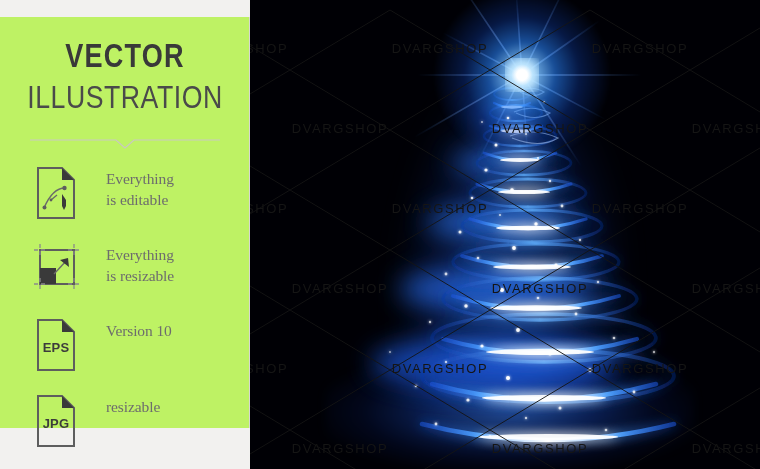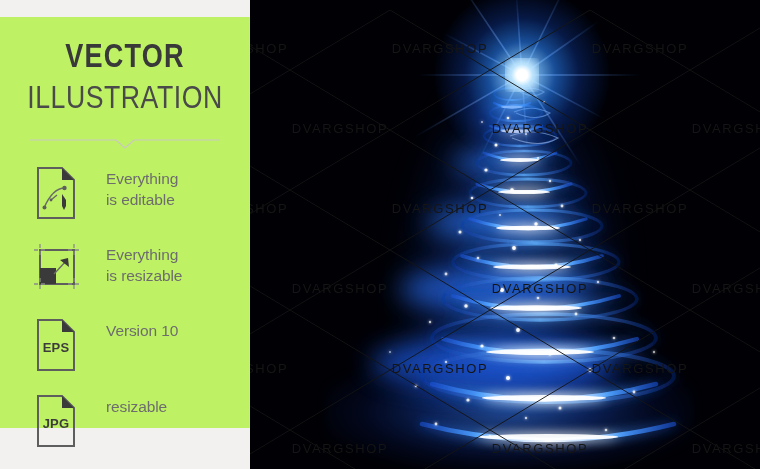--- a/index.html
+++ b/index.html
@@ -81,21 +81,21 @@
     width: 48px;
     height: 58px;
   }
   .feature-label {
     position: absolute;
     left: 106px; top: 6px;
     width: 140px;
     font-size: 15.5px;
     line-height: 21px;
     color: #6d6d6d;
-    font-family: Liberation Sans, sans-serif;
+    font-family: Liberation Serif, serif;
     letter-spacing: -0.1px;
   }
   .feature-label .l2 { display: block; }
 
   
   #art {
     position: absolute;
     left: 250px; top: 0;
     width: 510px;
     height: 469px;

